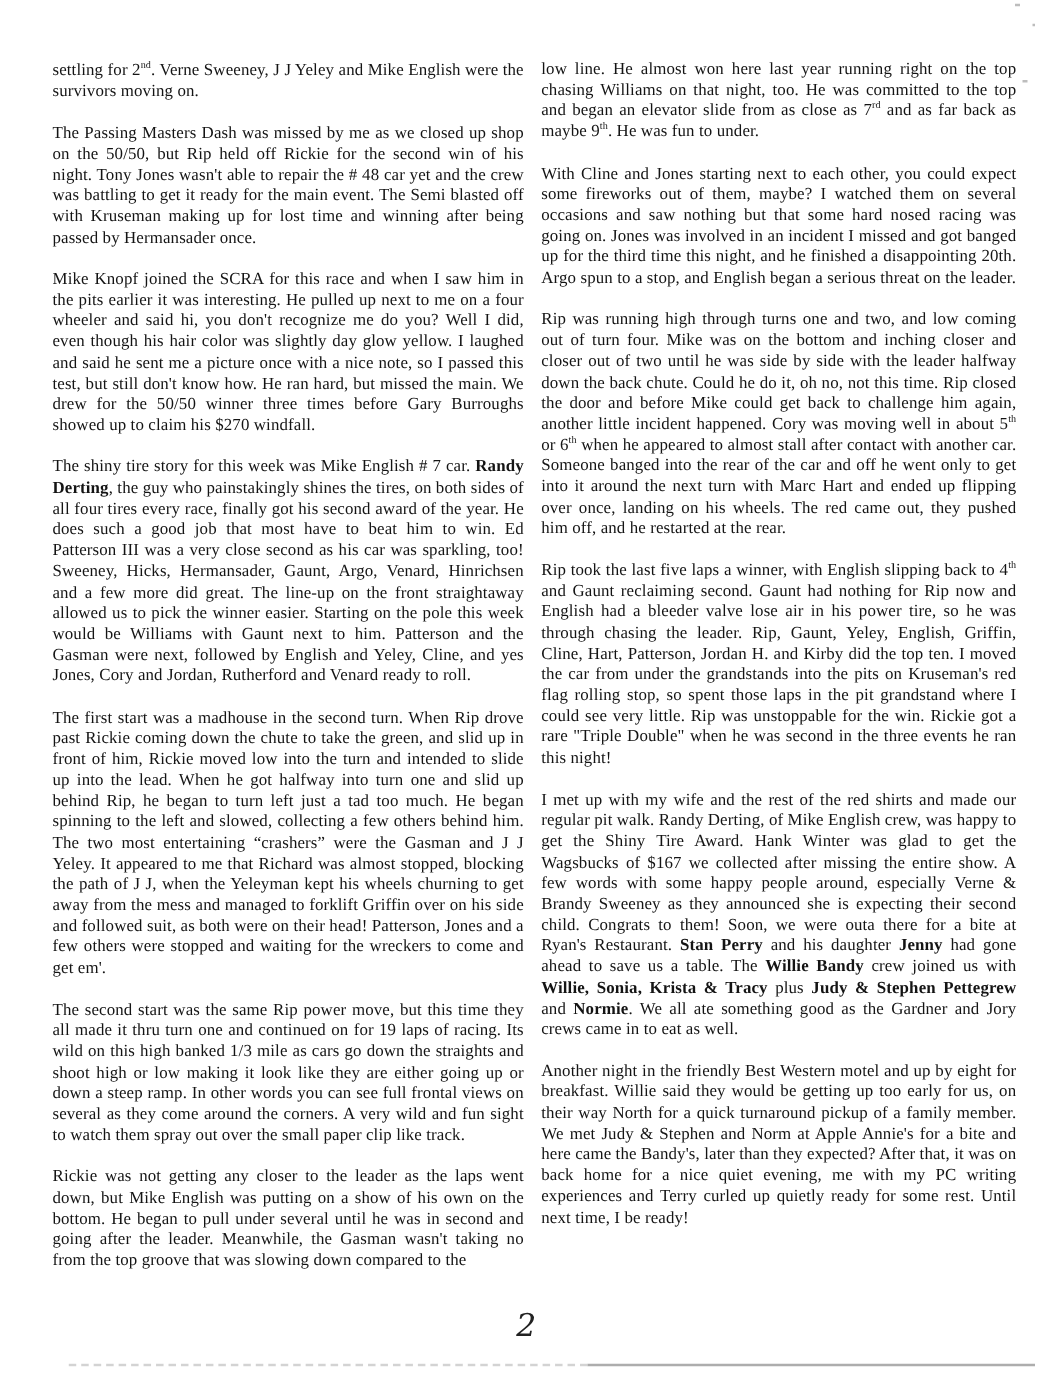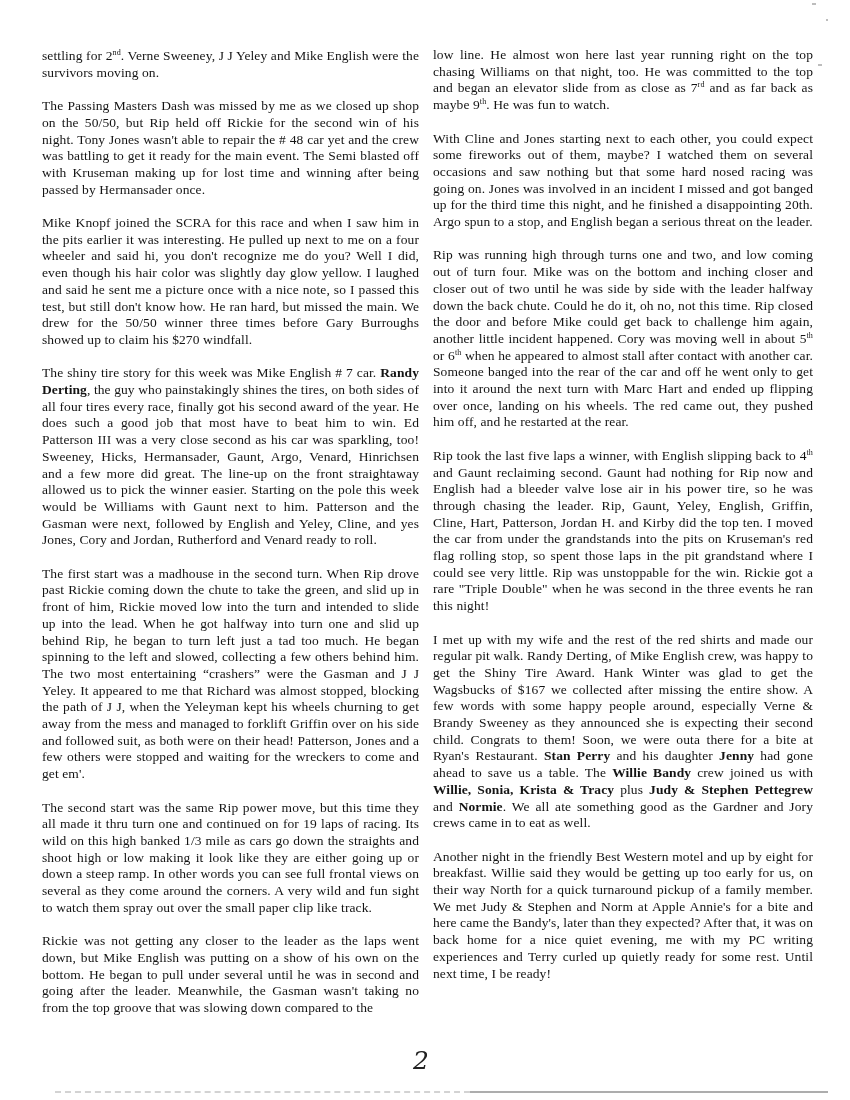--- a/index.html
+++ b/index.html
@@ -67,21 +67,21 @@
   <div class="col col-left" id="col-left">
       <p><span>settling for 2</span><sup>nd</sup><span>. Verne Sweeney, J J Yeley and Mike English were the survivors moving on.</span></p>
       <p><span>The Passing Masters Dash was missed by me as we closed up shop on the 50/50, but Rip held off Rickie for the second win of his night. Tony Jones wasn't able to repair the # 48 car yet and the crew was battling to get it ready for the main event. The Semi blasted off with Kruseman making up for lost time and winning after being passed by Hermansader once.</span></p>
       <p><span>Mike Knopf joined the SCRA for this race and when I saw him in the pits earlier it was interesting. He pulled up next to me on a four wheeler and said hi, you don't recognize me do you? Well I did, even though his hair color was slightly day glow yellow. I laughed and said he sent me a picture once with a nice note, so I passed this test, but still don't know how. He ran hard, but missed the main. We drew for the 50/50 winner three times before Gary Burroughs showed up to claim his $270 windfall.</span></p>
       <p><span>The shiny tire story for this week was Mike English # 7 car. </span><span class="b">Randy Derting</span><span>, the guy who painstakingly shines the tires, on both sides of all four tires every race, finally got his second award of the year. He does such a good job that most have to beat him to win. Ed Patterson III was a very close second as his car was sparkling, too! Sweeney, Hicks, Hermansader, Gaunt, Argo, Venard, Hinrichsen and a few more did great. The line-up on the front straightaway allowed us to pick the winner easier. Starting on the pole this week would be Williams with Gaunt next to him. Patterson and the Gasman were next, followed by English and Yeley, Cline, and yes Jones, Cory and Jordan, Rutherford and Venard ready to roll.</span></p>
       <p><span>The first start was a madhouse in the second turn. When Rip drove past Rickie coming down the chute to take the green, and slid up in front of him, Rickie moved low into the turn and intended to slide up into the lead. When he got halfway into turn one and slid up behind Rip, he began to turn left just a tad too much. He began spinning to the left and slowed, collecting a few others behind him. The two most entertaining “crashers” were the Gasman and J J Yeley. It appeared to me that Richard was almost stopped, blocking the path of J J, when the Yeleyman kept his wheels churning to get away from the mess and managed to forklift Griffin over on his side and followed suit, as both were on their head! Patterson, Jones and a few others were stopped and waiting for the wreckers to come and get em'.</span></p>
       <p><span>The second start was the same Rip power move, but this time they all made it thru turn one and continued on for 19 laps of racing. Its wild on this high banked 1/3 mile as cars go down the straights and shoot high or low making it look like they are either going up or down a steep ramp. In other words you can see full frontal views on several as they come around the corners. A very wild and fun sight to watch them spray out over the small paper clip like track.</span></p>
       <p><span>Rickie was not getting any closer to the leader as the laps went down, but Mike English was putting on a show of his own on the bottom. He began to pull under several until he was in second and going after the leader. Meanwhile, the Gasman wasn't taking no from the top groove that was slowing down compared to the</span></p>
     </div>
   <div class="col col-right" id="col-right">
-      <p><span>low line. He almost won here last year running right on the top chasing Williams on that night, too. He was committed to the top and began an elevator slide from as close as 7</span><sup>rd</sup><span> and as far back as maybe 9</span><sup>th</sup><span>. He was fun to watch.</span></p>
+      <p><span>low line. He almost won here last year running right on the top chasing Williams on that night, too. He was committed to the top and began an elevator slide from as close as 7</span><sup>rd</sup><span> and as far back as maybe 9</span><sup>th</sup><span>. He was fun to under.</span></p>
       <p><span>With Cline and Jones starting next to each other, you could expect some fireworks out of them, maybe? I watched them on several occasions and saw nothing but that some hard nosed racing was going on. Jones was involved in an incident I missed and got banged up for the third time this night, and he finished a disappointing 20th. Argo spun to a stop, and English began a serious threat on the leader.</span></p>
       <p><span>Rip was running high through turns one and two, and low coming out of turn four. Mike was on the bottom and inching closer and closer out of two until he was side by side with the leader halfway down the back chute. Could he do it, oh no, not this time. Rip closed the door and before Mike could get back to challenge him again, another little incident happened. Cory was moving well in about 5</span><sup>th</sup><span> or 6</span><sup>th</sup><span> when he appeared to almost stall after contact with another car. Someone banged into the rear of the car and off he went only to get into it around the next turn with Marc Hart and ended up flipping over once, landing on his wheels. The red came out, they pushed him off, and he restarted at the rear.</span></p>
       <p><span>Rip took the last five laps a winner, with English slipping back to 4</span><sup>th</sup><span> and Gaunt reclaiming second. Gaunt had nothing for Rip now and English had a bleeder valve lose air in his power tire, so he was through chasing the leader. Rip, Gaunt, Yeley, English, Griffin, Cline, Hart, Patterson, Jordan H. and Kirby did the top ten. I moved the car from under the grandstands into the pits on Kruseman's red flag rolling stop, so spent those laps in the pit grandstand where I could see very little. Rip was unstoppable for the win. Rickie got a rare "Triple Double" when he was second in the three events he ran this night!</span></p>
       <p><span>I met up with my wife and the rest of the red shirts and made our regular pit walk. Randy Derting, of Mike English crew, was happy to get the Shiny Tire Award. Hank Winter was glad to get the Wagsbucks of $167 we collected after missing the entire show. A few words with some happy people around, especially Verne &amp; Brandy Sweeney as they announced she is expecting their second child. Congrats to them! Soon, we were outa there for a bite at Ryan's Restaurant. </span><span class="b">Stan Perry</span><span> and his daughter </span><span class="b">Jenny</span><span> had gone ahead to save us a table. The </span><span class="b">Willie Bandy</span><span> crew joined us with </span><span class="b">Willie, Sonia, Krista &amp; Tracy</span><span> plus </span><span class="b">Judy &amp; Stephen Pettegrew</span><span> and </span><span class="b">Normie</span><span>. We all ate something good as the Gardner and Jory crews came in to eat as well.</span></p>
       <p><span>Another night in the friendly Best Western motel and up by eight for breakfast. Willie said they would be getting up too early for us, on their way North for a quick turnaround pickup of a family member. We met Judy &amp; Stephen and Norm at Apple Annie's for a bite and here came the Bandy's, later than they expected? After that, it was on back home for a nice quiet evening, me with my PC writing experiences and Terry curled up quietly ready for some rest. Until next time, I be ready!</span></p>
     </div>
 
   <div class="page-number">2</div>
 
   <div class="scan-line">

